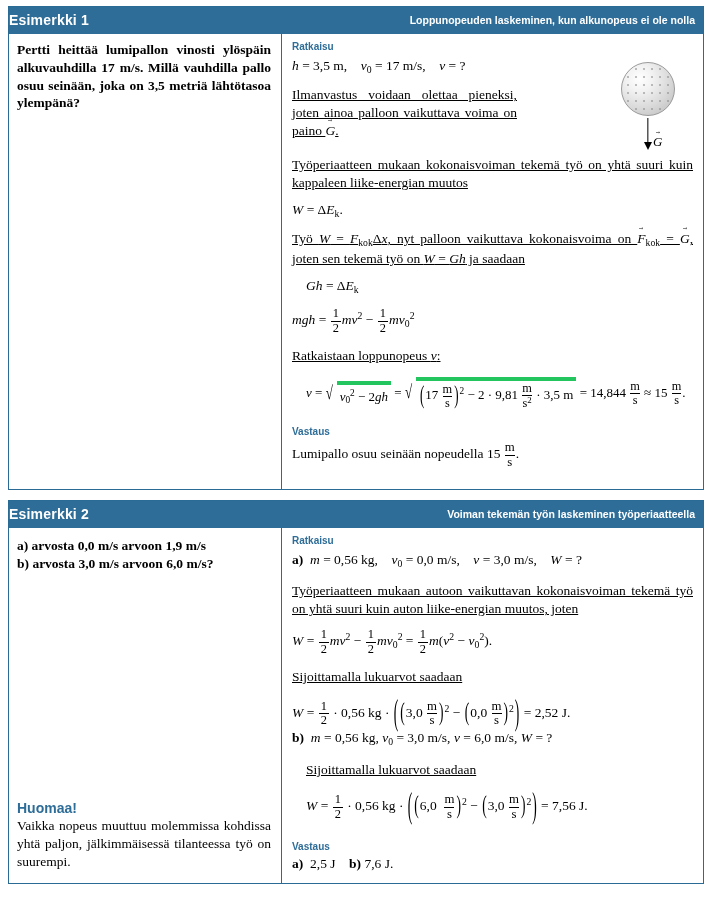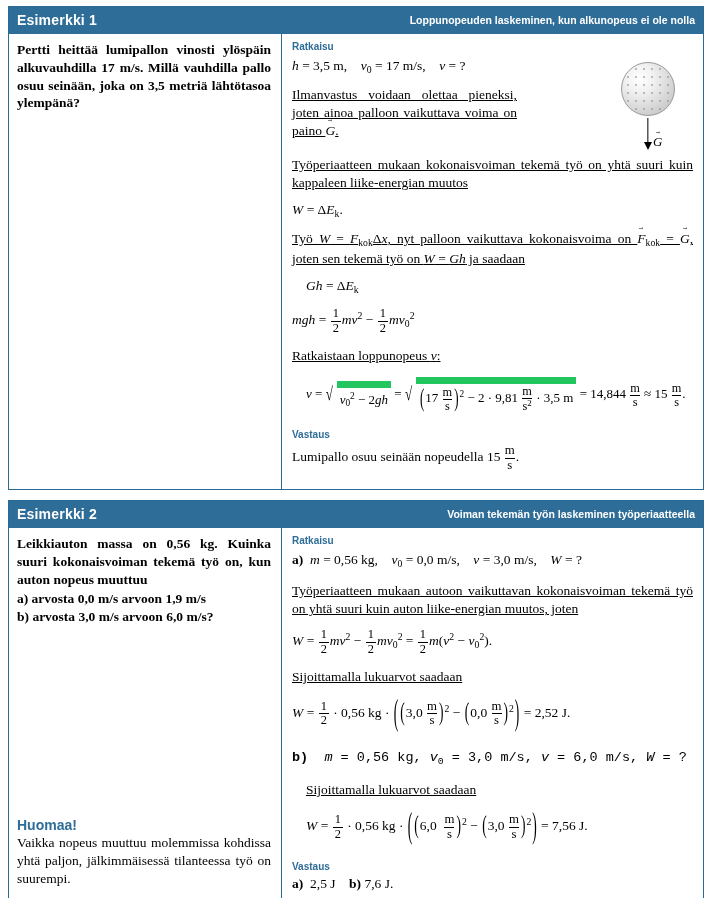--- a/index.html
+++ b/index.html
@@ -25,21 +25,21 @@
     border: 1px solid #2a6b96;
     margin-bottom: 10px;
     background: #ffffff;
   }
   .ex-header {
     display: flex;
     align-items: center;
     justify-content: space-between;
     background: #2e6d98;
     color: #ffffff;
-    padding: 3px 8px 4px 8px;
+    padding: 3px 8px 4px 0;
     height: 20px;
   }
   .ex-title {
     font-family: "Liberation Sans", sans-serif;
     font-weight: bold;
     font-size: 14px;
     letter-spacing: 0.2px;
   }
   .ex-subtitle {
     font-family: "Liberation Sans", sans-serif;
@@ -144,21 +144,21 @@
   .unitfrac .num { display: block; }
   .unitfrac .den { display: block; border-top: 1px solid #000; }
   .sqrt {
     display: inline-block;
     vertical-align: middle;
     position: relative;
     padding-left: 11px;
   }
   .sqrt > .radicand {
     display: inline-block;
-    border-top: 7px solid #22c55e;
+    border-top: 4px solid #22c55e;
     padding: 1px 3px 0 3px;
   }
   .sqrt > .sign {
     position: absolute;
     left: 0;
     top: 46%;
     transform: translateY(-50%) scaleY(1.45);
     font-size: 1.0em;
   }
   .bigparen {
@@ -323,21 +323,20 @@
   </div>
 
   <div class="example-block">
     <div class="ex-header">
       <div class="ex-title">Esimerkki 2</div>
       <div class="ex-subtitle">Voiman tekemän työn laskeminen työperiaatteella</div>
     </div>
     <div class="ex-body">
 
       <div class="col-left" style="min-height:355px;">
-        <div class="q-text">Leikkiauton massa on 0,56 kg. Kuinka suuri kokonaisvoiman tekemä työ on, kun auton nopeus muuttuu</div>
         <div class="q-text listline" style="margin-top:2px;">a)  arvosta 0,0 m/s arvoon  1,9 m/s</div>
         <div class="q-text listline">b)  arvosta 3,0 m/s  arvoon  6,0 m/s?</div>
 
         <div class="hint-block">
           <div class="note-title">Huomaa!</div>
           <div class="note-text">Vaikka nopeus muuttuu molemmissa kohdissa yhtä paljon, jälkimmäisessä tilanteessa työ on suurempi.</div>
         </div>
       </div>
 
       <div class="col-right">
@@ -357,21 +356,21 @@
 
         <div class="para" style="margin-top:12px;">
           Sijoittamalla lukuarvot saadaan
         </div>
 
         <div class="math" style="margin-top:14px;">
           <i>W</i> = <span class="frac"><span class="num">1</span><span class="den">2</span></span> · 0,56 kg ·
           <span class="bigparen2">(</span><span class="bigparen">(</span>3,0&nbsp;<span class="unitfrac"><span class="num">m</span><span class="den">s</span></span><span class="bigparen">)</span><sup>2</sup> − <span class="bigparen">(</span>0,0&nbsp;<span class="unitfrac"><span class="num">m</span><span class="den">s</span></span><span class="bigparen">)</span><sup>2</sup><span class="bigparen2">)</span> = 2,52 J.
         </div>
 
-        <div class="math" style="margin-top:20px;font-family:Liberation Mono, monospace;">
+        <div class="math" style="margin-top:0;">
           <b>b)</b>&nbsp; <i>m</i> = 0,56 kg, <i>v</i><sub>0</sub> = 3,0 m/s, <i>v</i> = 6,0 m/s, <i>W</i> = ?
         </div>
 
         <div class="para indent" style="margin-top:12px; margin-left:14px;">
           Sijoittamalla lukuarvot saadaan
         </div>
 
         <div class="math indent" style="margin-top:14px; margin-left:14px;">
           <i>W</i> = <span class="frac"><span class="num">1</span><span class="den">2</span></span> · 0,56 kg ·
           <span class="bigparen2">(</span><span class="bigparen">(</span>6,0&nbsp;&nbsp;<span class="unitfrac"><span class="num">m</span><span class="den">s</span></span><span class="bigparen">)</span><sup>2</sup> − <span class="bigparen">(</span>3,0&nbsp;<span class="unitfrac"><span class="num">m</span><span class="den">s</span></span><span class="bigparen">)</span><sup>2</sup><span class="bigparen2">)</span> = 7,56 J.

